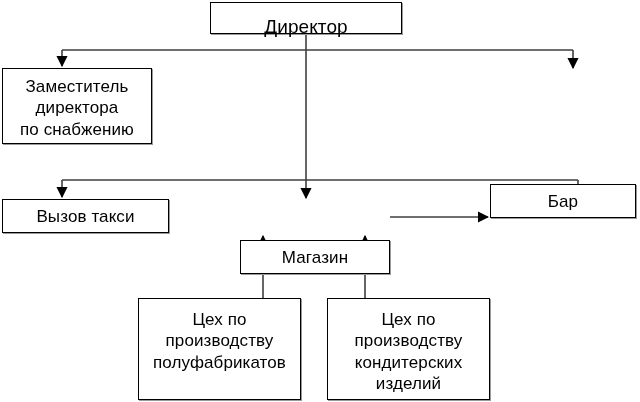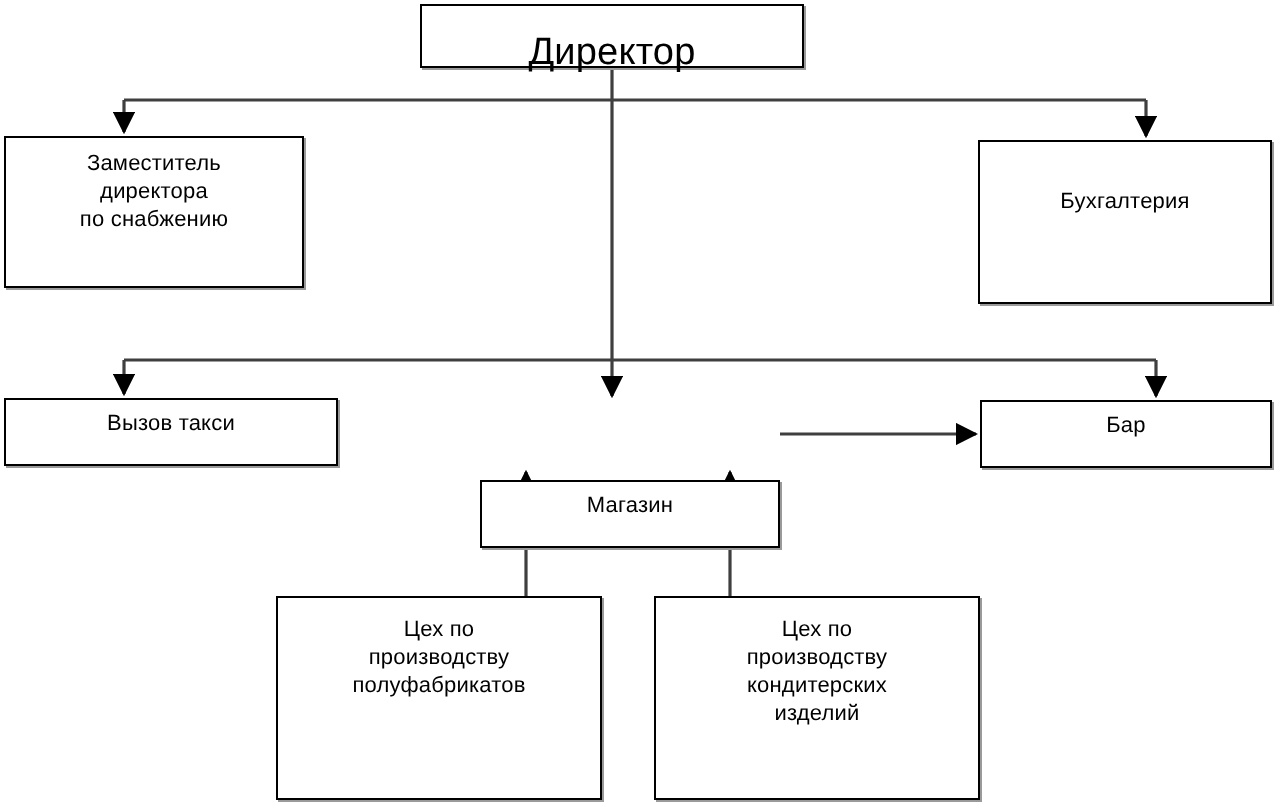--- a/index.html
+++ b/index.html
@@ -33,21 +33,21 @@
     display: flex;
     align-items: flex-start;
     justify-content: center;
     z-index: 2;
   }
   .node .label {
     display: block;
     width: 100%;
     text-align: center;
     color: #000000;
-    font-size: 11px;
+    font-size: 17px;
     line-height: 1.26;
     letter-spacing: 0.1px;
     white-space: pre-line;
   }
   .node.center-mid .label { align-self: center; }
   .n-director .label  { font-size: 19px; padding-top: 17px; }
   .n-deputy .label    { padding-top: 7px; }
   .n-accounting .label{ padding-top: 24px; }
   .n-taxi .label      { padding-top: 6px; }
   .n-shop .label      { padding-top: 6px; }
@@ -101,33 +101,30 @@
   <div class="node n-director center-mid" style="left:210px; top:2px; width:192px; height:32px;">
     <span class="label">Директор</span>
   </div>
 
   <div class="node n-deputy" style="left:2px; top:68px; width:150px; height:76px;">
     <span class="label">Заместитель
 директора
 по снабжению</span>
   </div>
 
-  <div class="node n-accounting" style="left:489px; top:70px; width:147px; height:82px;">
-    <span class="label">Бухгалтерия</span>
-  </div>
 
   <div class="node n-taxi" style="left:2px; top:199px; width:167px; height:34px;">
     <span class="label">Вызов такси</span>
   </div>
 
   <div class="node n-shop" style="left:240px; top:200px; width:150px; height:34px;margin-top:40px;">
     <span class="label">Магазин</span>
   </div>
 
-  <div class="node n-bar" style="left:490px; top:200px; width:146px; height:34px;">
+  <div class="node n-bar" style="left:490px; top:184px; width:146px; height:34px;">
     <span class="label">Бар</span>
   </div>
 
   <div class="node n-semi" style="left:138px; top:298px; width:163px; height:102px;">
     <span class="label">Цех по
 производству
 полуфабрикатов</span>
   </div>
 
   <div class="node n-confect" style="left:327px; top:298px; width:163px; height:102px;">

